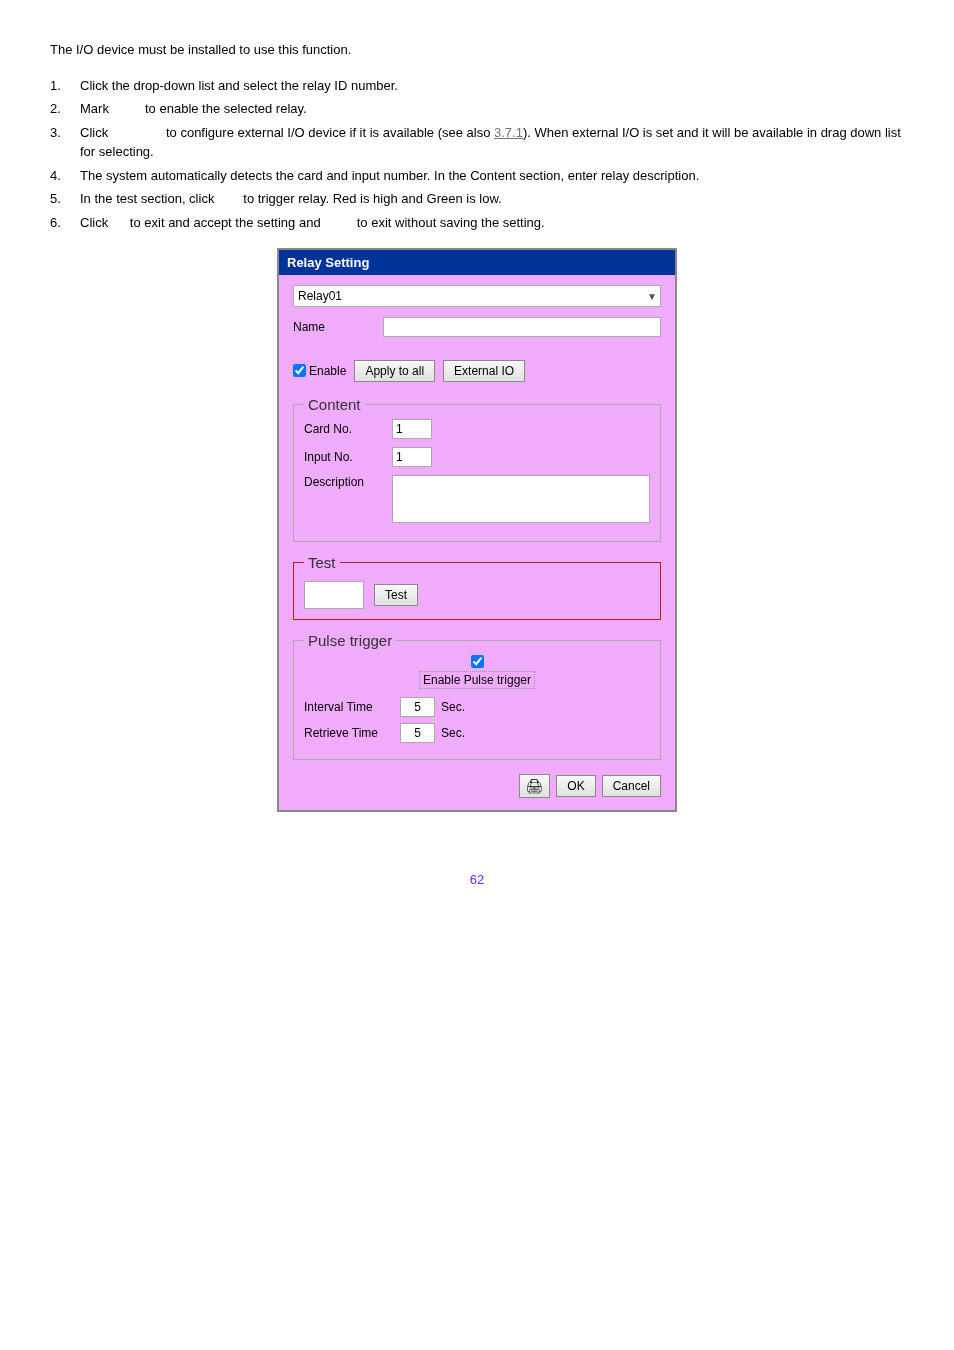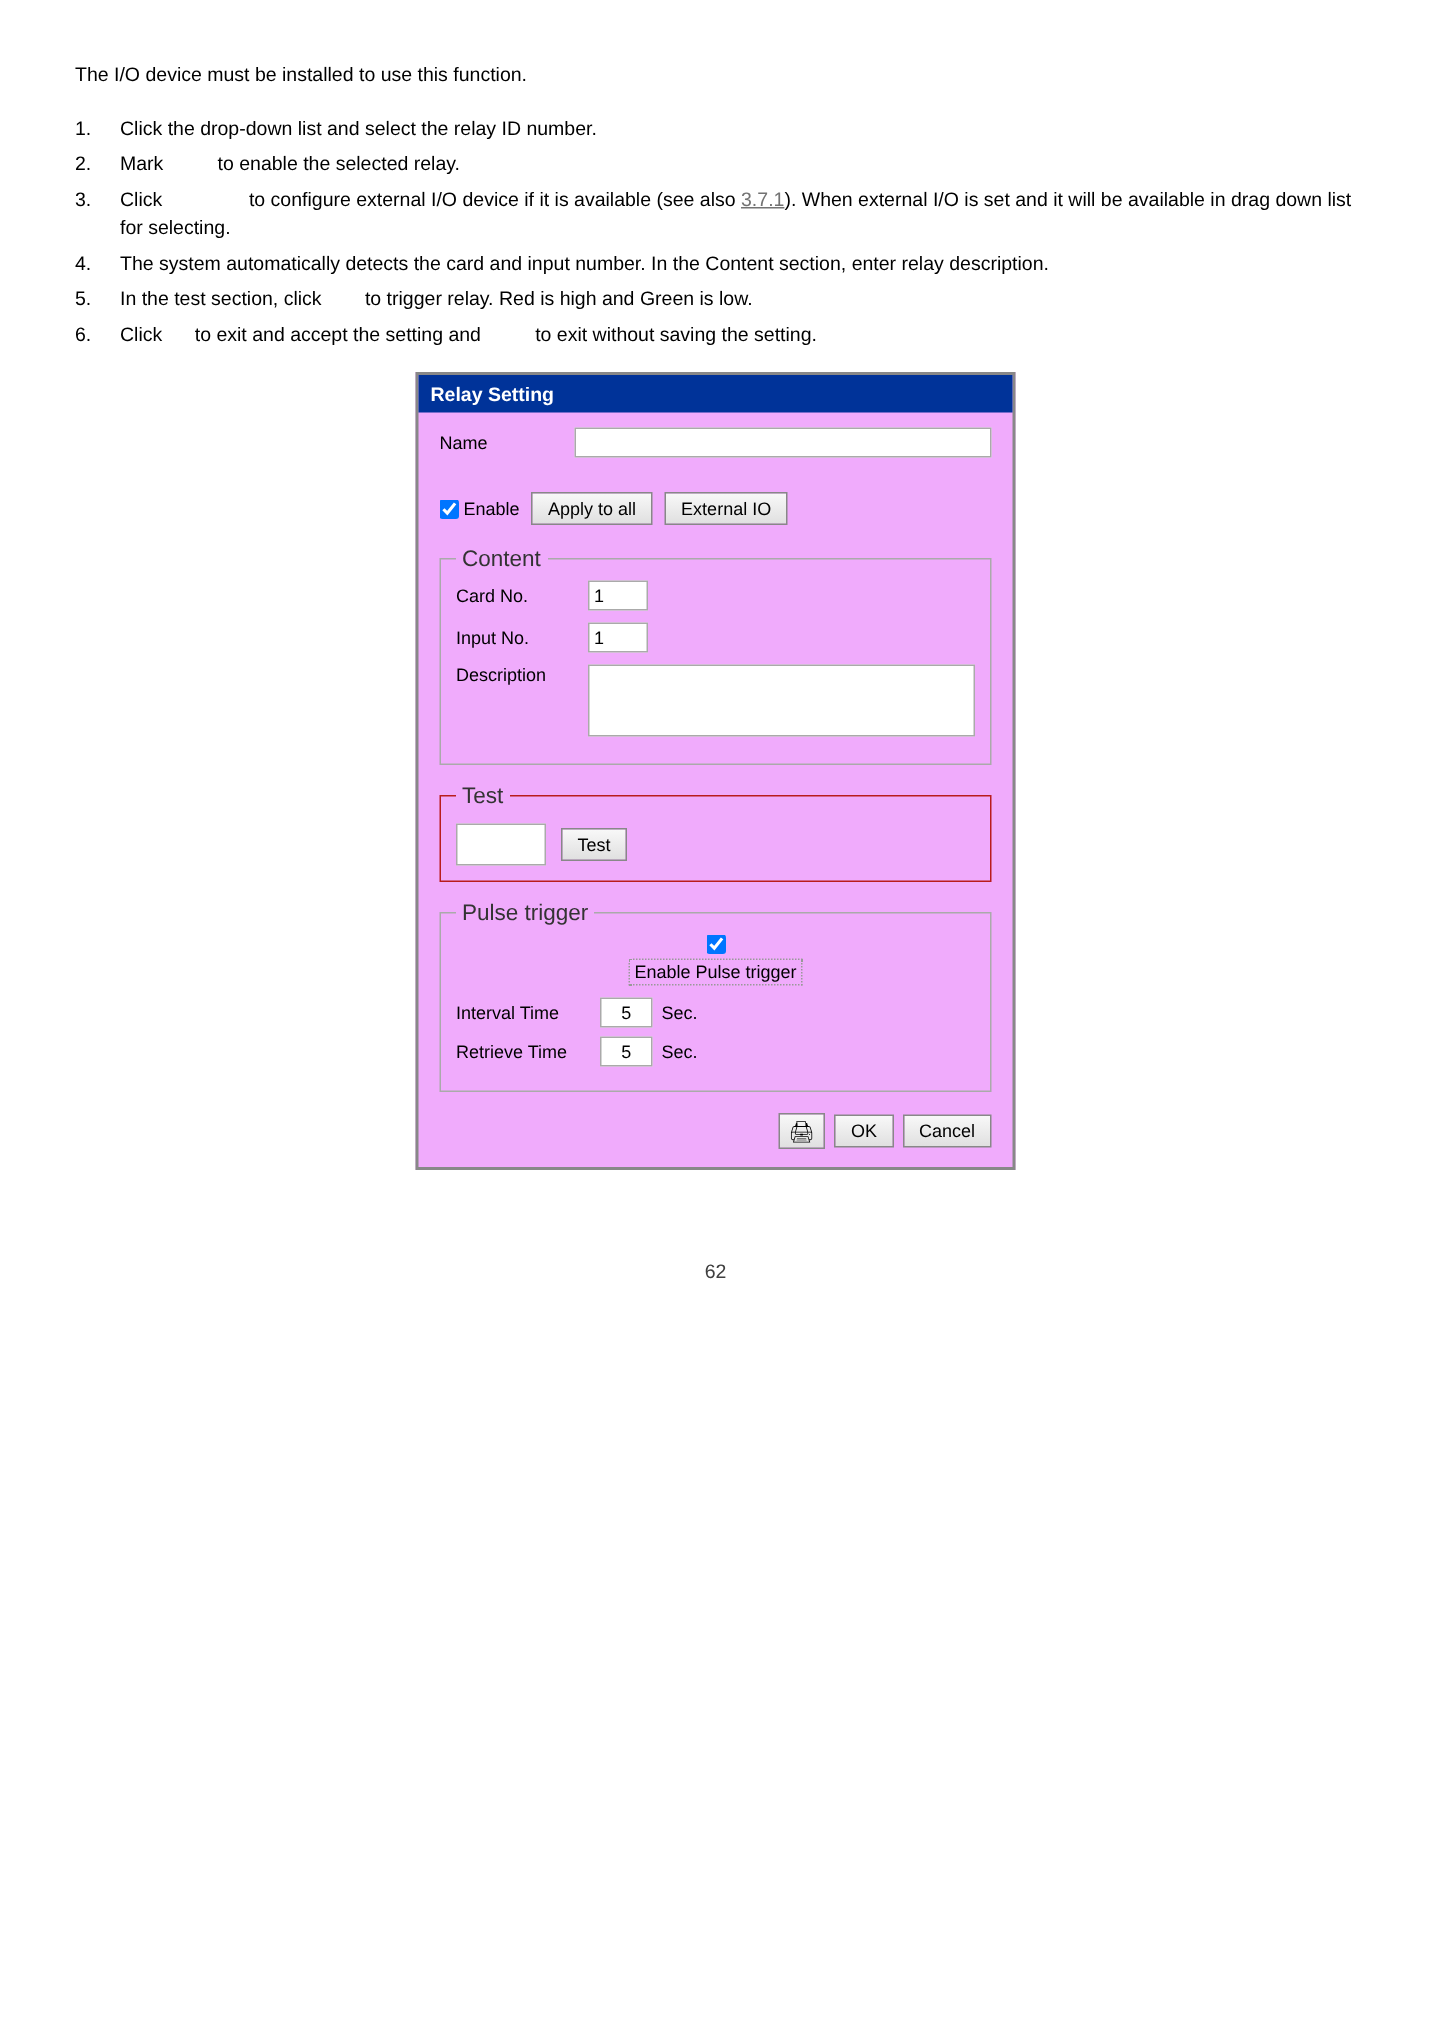--- a/index.html
+++ b/index.html
@@ -113,21 +113,21 @@
 
     
     .enable-row {
       display: flex;
       align-items: center;
       margin-bottom: 14px;
       gap: 8px;
     }
     .enable-checkbox-label {
       display: flex;
-      align-items: flex-end;
+      align-items: flex-start;
       gap: 3px;
       font-size: 12px;
     }
     .btn {
       border: 1px solid #888888;
       background: linear-gradient(to bottom, #f8f8f8, #e0e0e0);
       padding: 2px 10px;
       font-size: 12px;
       cursor: pointer;
       height: 22px;
@@ -250,21 +250,21 @@
     }
     .print-icon {
       font-size: 14px;
     }
 
     
     .page-number {
       text-align: center;
       margin-top: 60px;
       font-size: 13px;
-      color: #404040;
+      color: #6d28d9;
     }
 
     
     .dotted-border {
       border: 1px dotted #999;
       padding: 1px 3px;
     }
   </style>
 </head>
 <body>
@@ -296,20 +296,26 @@
     <span class="step-num">6.</span>
     <span class="step-content">Click &nbsp;&nbsp;&nbsp;&nbsp; to exit and accept the setting and &nbsp;&nbsp;&nbsp;&nbsp;&nbsp;&nbsp;&nbsp;&nbsp; to exit without saving the setting.</span>
   </li>
 </ol>
 
 <div class="dialog-container">
   <div class="dialog">
     <div class="dialog-title">Relay Setting</div>
     <div class="dialog-body">
 
+      <div class="relay-dropdown-row">
+        <div class="select-wrapper">
+          <select><option>Relay01</option></select>
+          <span class="select-arrow">▼</span>
+        </div>
+      </div>
 
       <div class="name-row">
         <span class="name-label">Name</span>
         <input class="name-input" type="text" style="">
       </div>
 
       <div class="enable-row">
         <label class="enable-checkbox-label">
           <input type="checkbox" checked="" style="">
           <span>Enable</span>

